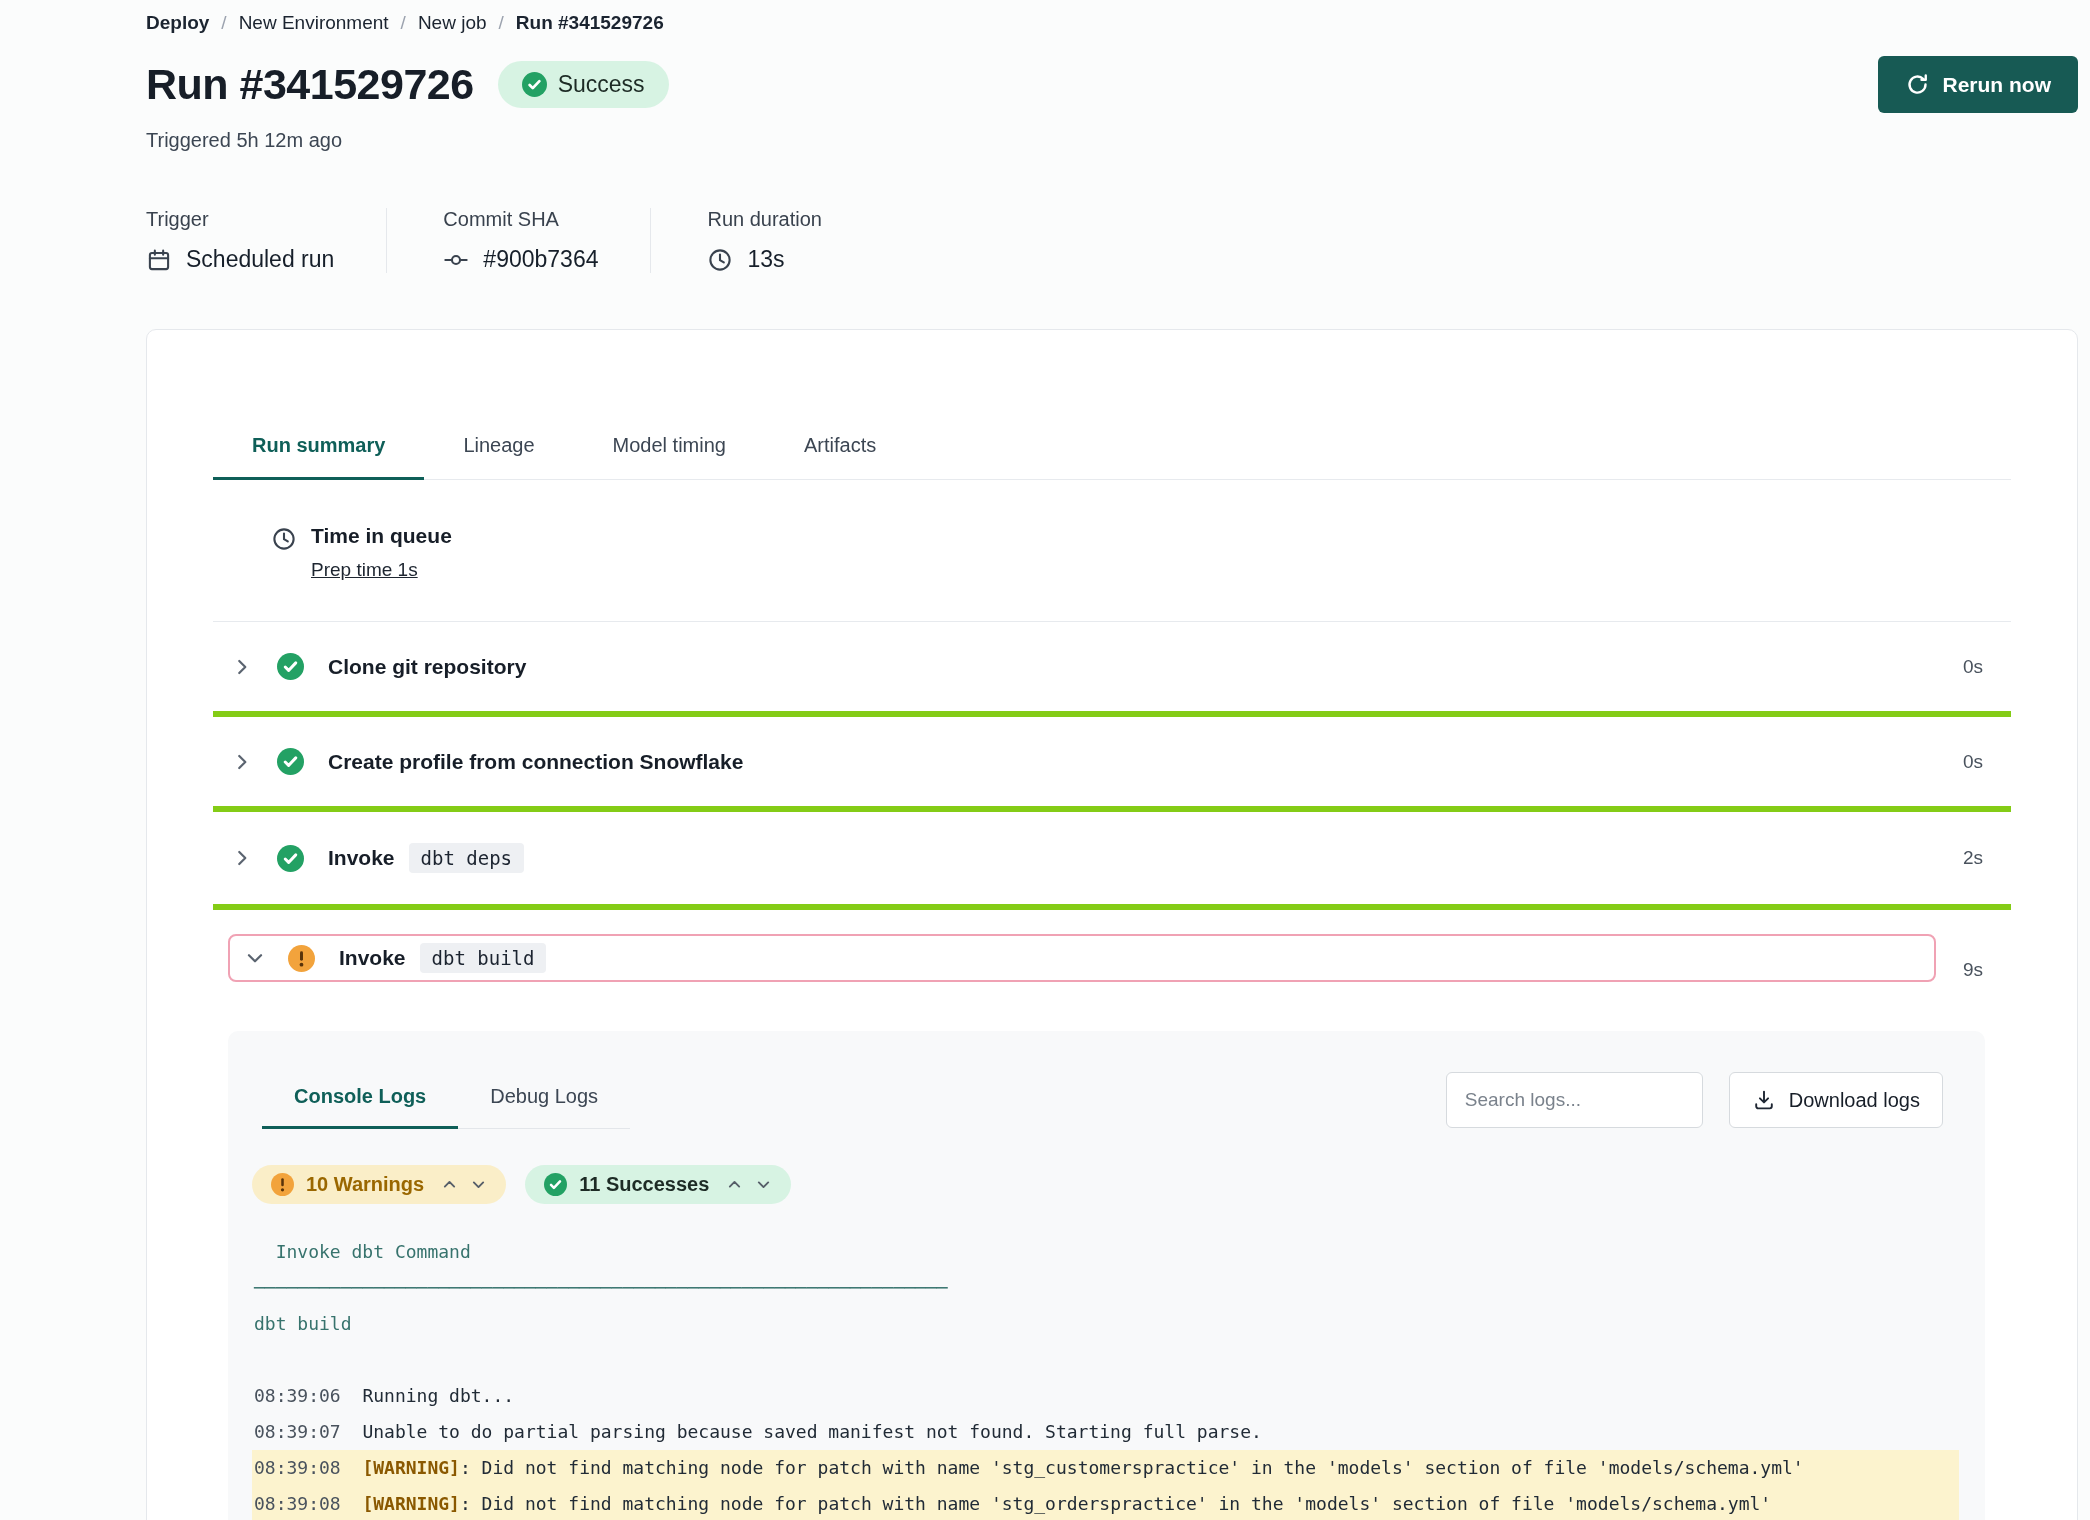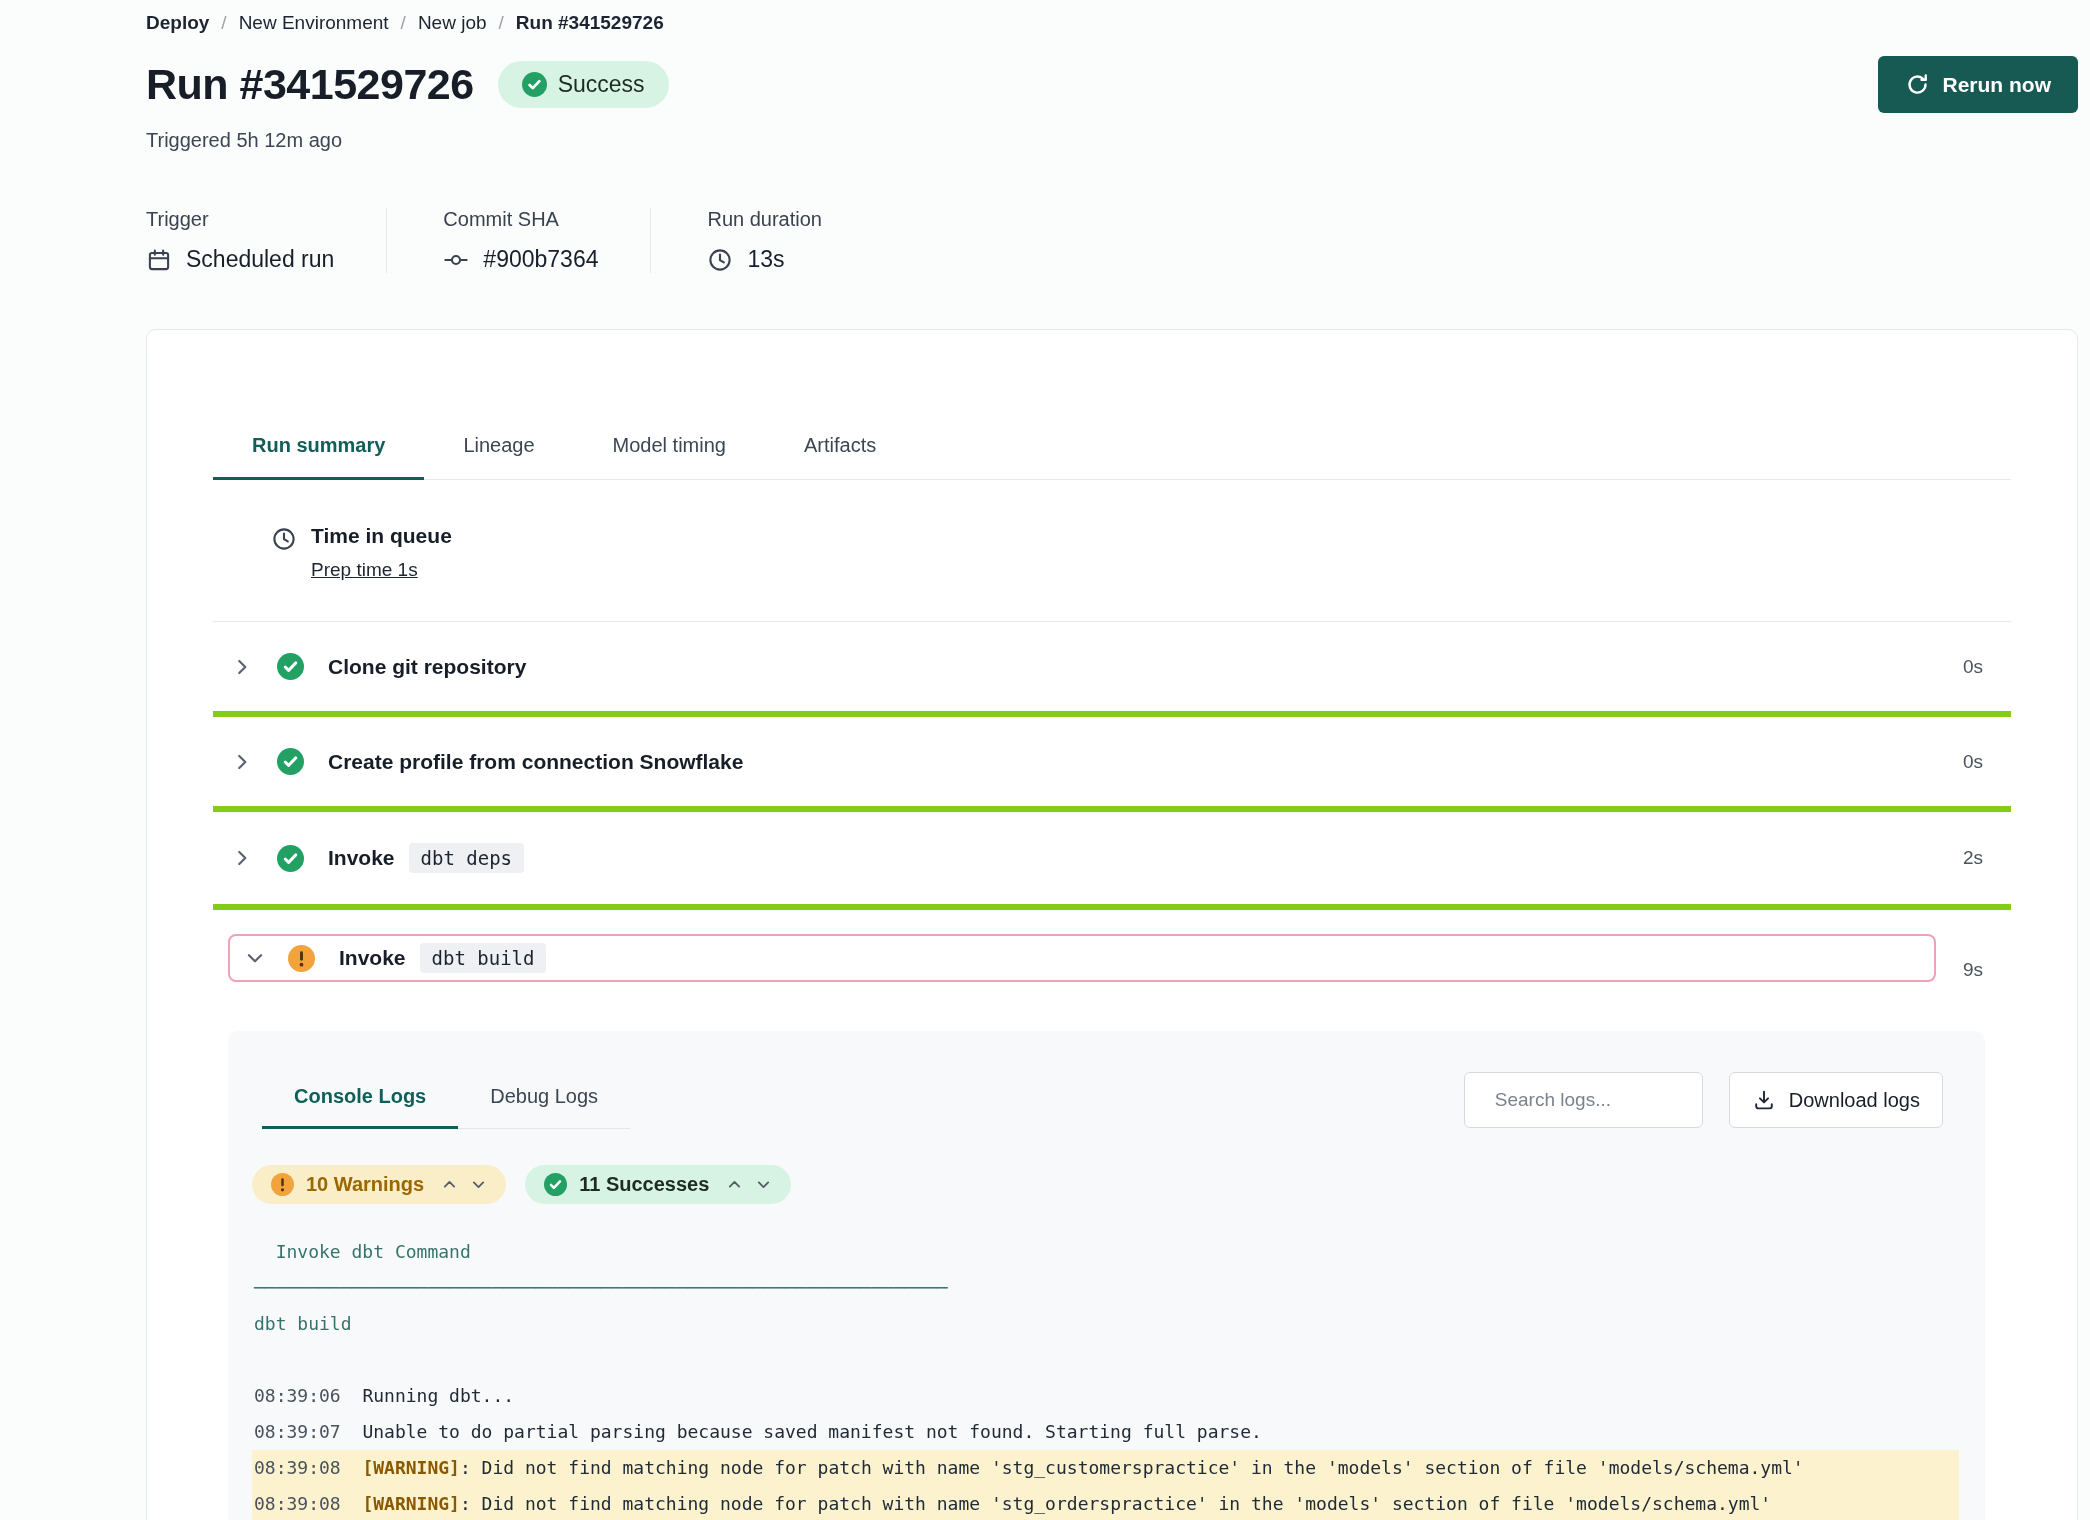--- a/index.html
+++ b/index.html
@@ -90,22 +90,22 @@
   .logs-panel { margin: 49px 26px 0 15px; background: #f8f9fa; border-radius: 10px; padding: 40px 0 60px; }
   .logs-header { display: flex; align-items: center; padding: 0 42px 0 34px; }
   .log-tabs { display: flex; border-bottom: 1px solid #e3e6ea; }
   .log-tab {
     padding: 14px 32px 18px; font-size: 20px; color: #3c4653;
     border-bottom: 3px solid transparent; margin-bottom: -1px; cursor: pointer;
   }
   .log-tab.active { color: var(--accent-teal, #0f5f58); font-weight: 700; border-bottom-color: var(--accent-teal, #0f5f58); }
   .log-actions { margin-left: auto; display: flex; align-items: center; gap: 26px; }
   .log-search {
-    width: 239px; height: 56px; border: 1px solid #d6dade; border-radius: 6px;
-    background: #fff; padding: 0 30px; font-size: 19px; font-family: inherit; color: #16202b;
+    width: 257px; height: 56px; border: 1px solid #d6dade; border-radius: 6px;
+    background: #fff; padding: 0 18px; font-size: 19px; font-family: inherit; color: #16202b;
   }
   .log-search::placeholder { color: #7a828c; }
   .download-btn {
     display: inline-flex; align-items: center; gap: 13px; height: 56px; padding: 0 22px;
     background: #fff; border: 1px solid #d6dade; border-radius: 6px;
     font-size: 20px; color: #171e28; font-family: inherit; cursor: pointer;
   }
   .download-btn svg { width: 24px; height: 24px; color: #1f2733; }
 
   

